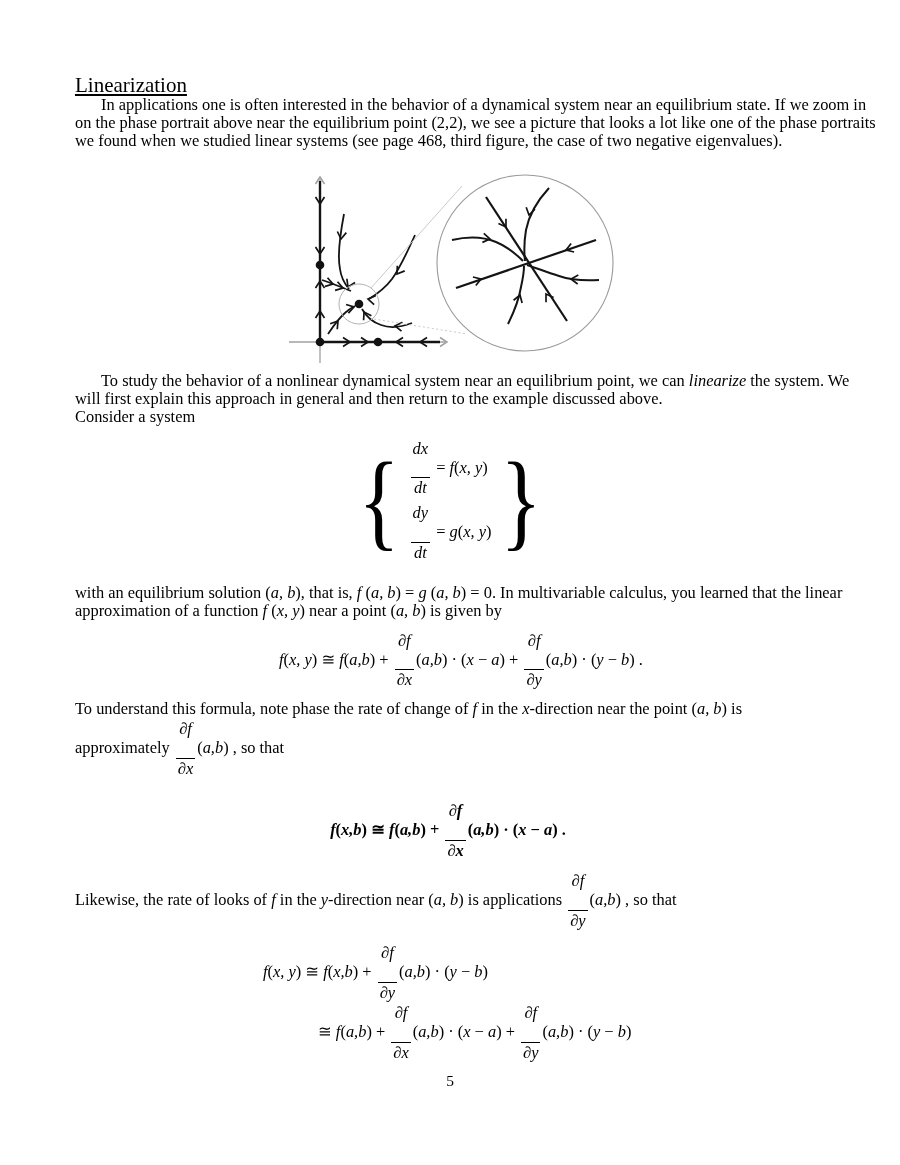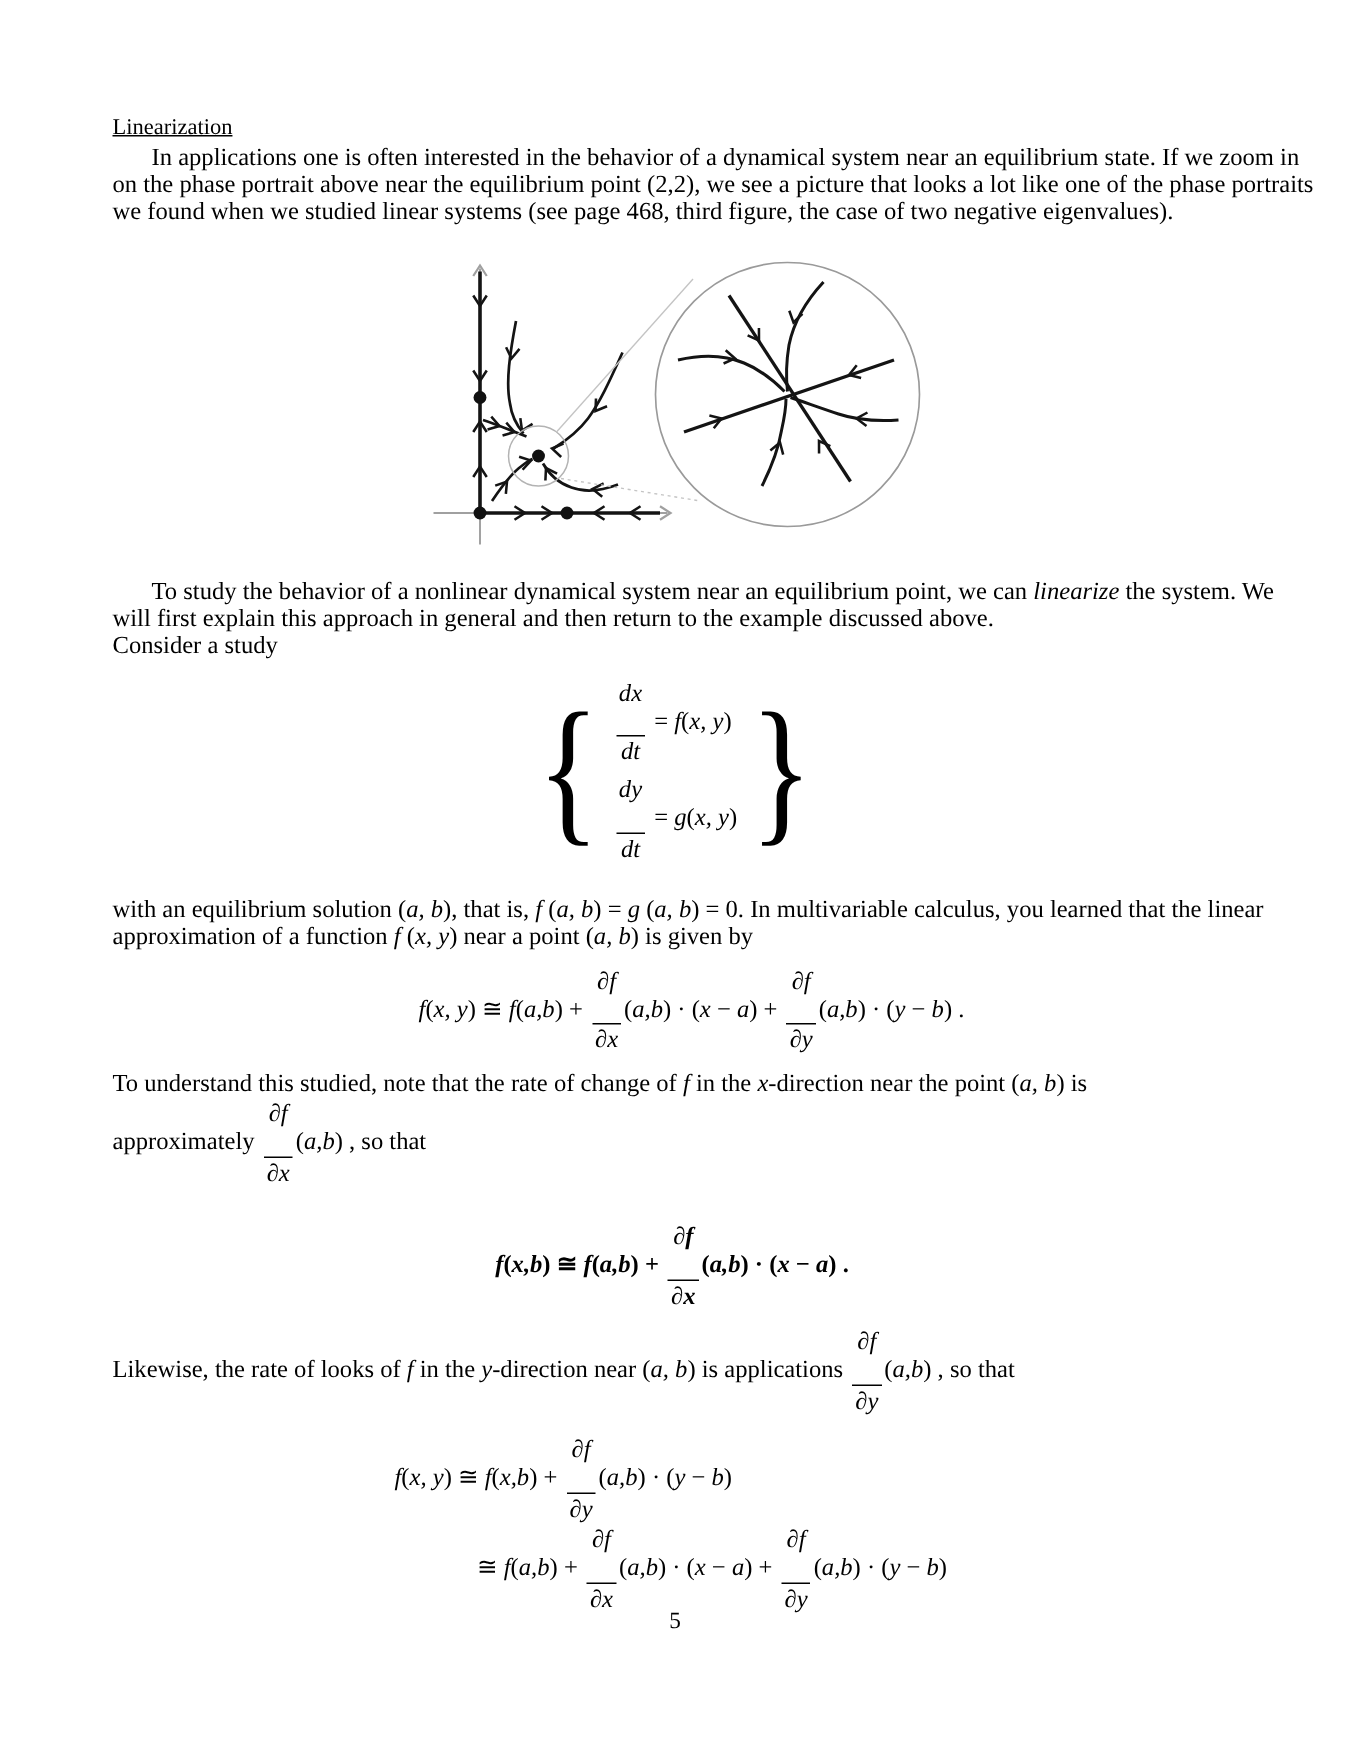--- a/index.html
+++ b/index.html
@@ -4,39 +4,39 @@
 <style>
   html,body{margin:0;padding:0;}
   body{
     width:900px;height:1165px;position:relative;overflow:hidden;
     background:#ffffff;color:#000;
     font-family:"Liberation Serif","DejaVu Serif",serif;
     font-size:16.4px;
   }
   .content{position:absolute;left:75px;top:0;width:802px;}
   .heading{
-    font-size:15px;font-weight:normal;text-decoration:underline;
+    font-size:21px;font-weight:normal;text-decoration:underline;
     margin:75px 0 0 0;line-height:20.6px;
   }
   p{margin:0;line-height:18px;}
   .indent{text-indent:26px;}
   .it{font-style:italic;}
   .figure-wrap{margin:18px 0 0 208px;width:336px;height:204px;}
   .math{line-height:20.6px;}
   .frac{display:inline-block;vertical-align:middle;text-align:center;line-height:1.02;margin:0 2px;}
   .frac .num{display:block;border-bottom:1.2px solid #000;padding:1px 2px 20px;font-style:italic;}
   .frac .den{display:block;padding:2px 2px 1px;font-style:italic;}
   .display{text-align:center;}
   .ode{display:flex;justify-content:center;align-items:center;margin-top:8px;padding-right:52px;}
   .ode .rows{margin:0 4px;}
   .ode .rows .row{margin:6px 0;text-align:left;}
   .brace{font-size:108px;line-height:0.85;font-weight:normal;transform:scaleX(0.8);display:inline-block;}
   .formula-a{margin-top:12px;padding-right:30px;}
   .formula-b{margin-top:24px;padding-right:56px;font-weight:bold;}
-  .p-after-fig{margin-top:13px;}
+  .p-after-fig{}
   .p3{margin-top:15px;}
   .p4{margin-top:10px;}
   .mathline{margin-top:2px;}
   .p5{margin-top:11px;white-space:nowrap;}
   .fc{margin-top:14px;font-family:Liberation Serif, serif;}
   .fc .line1{text-align:left;margin-left:188px;}
   .fc .line2{text-align:left;margin-left:243px;margin-top:1px;}
   .pagenum{position:absolute;left:0;right:0;top:1072px;text-align:center;font-size:15.5px;}
 </style>
 </head>
@@ -123,36 +123,36 @@
         <use href="#ch" transform="translate(481,301) rotate(-19)"></use>
         <use href="#ch" transform="translate(529,237) rotate(103)"></use>
         <use href="#ch" transform="translate(490,261) rotate(9)"></use>
         <use href="#ch" transform="translate(520,317) rotate(-72)"></use>
         <use href="#ch" transform="translate(571,301) rotate(184)"></use>
       </g>
     </svg>
   </div>
 
   <p class="indent p-after-fig"><span>To study the behavior of a nonlinear dynamical system near an equilibrium point, we can </span><span class="it">linearize</span><span> the system. We will first explain this approach in general and then return to the example discussed above.</span></p>
-  <p><span>Consider a study</span></p>
+  <p><span>Consider a system</span></p>
 
   <div class="ode math">
     <span class="brace">{</span>
     <div class="rows">
       <div class="row"><span class="frac"><span class="num">dx</span><span class="den">dt</span></span><span> = </span><span class="it">f</span><span>(</span><span class="it">x, y</span><span>)</span></div>
       <div class="row"><span class="frac"><span class="num">dy</span><span class="den">dt</span></span><span> = </span><span class="it">g</span><span>(</span><span class="it">x, y</span><span>)</span></div>
     </div>
     <span class="brace">}</span>
   </div>
 
   <p class="p3"><span>with an equilibrium solution (</span><span class="it">a, b</span><span>), that is, </span><span class="it">f</span><span> (</span><span class="it">a, b</span><span>) = </span><span class="it">g</span><span> (</span><span class="it">a, b</span><span>) = 0. In multivariable calculus, you learned that the linear approximation of a function </span><span class="it">f</span><span> (</span><span class="it">x, y</span><span>) near a point (</span><span class="it">a, b</span><span>) is given by</span></p>
 
   <div class="display math formula-a"><span class="it">f</span><span>(</span><span class="it">x, y</span><span>) ≅ </span><span class="it">f</span><span>(</span><span class="it">a,b</span><span>) + </span><span class="frac"><span class="num">∂f</span><span class="den">∂x</span></span><span>(</span><span class="it">a,b</span><span>) · (</span><span class="it">x</span><span> − </span><span class="it">a</span><span>) + </span><span class="frac"><span class="num">∂f</span><span class="den">∂y</span></span><span>(</span><span class="it">a,b</span><span>) · (</span><span class="it">y</span><span> − </span><span class="it">b</span><span>) .</span></div>
 
-  <p class="p4"><span>To understand this studied, note that the rate of change of </span><span class="it">f</span><span> in the </span><span class="it">x</span><span>-direction near the point (</span><span class="it">a, b</span><span>) is</span></p>
+  <p class="p4"><span>To understand this formula, note phase the rate of change of </span><span class="it">f</span><span> in the </span><span class="it">x</span><span>-direction near the point (</span><span class="it">a, b</span><span>) is</span></p>
   <p class="mathline math"><span>approximately </span><span class="frac"><span class="num">∂f</span><span class="den">∂x</span></span><span>(</span><span class="it">a,b</span><span>) , so that</span></p>
 
   <div class="display math formula-b"><span class="it">f</span><span>(</span><span class="it">x,b</span><span>) ≅ </span><span class="it">f</span><span>(</span><span class="it">a,b</span><span>) + </span><span class="frac"><span class="num">∂f</span><span class="den">∂x</span></span><span>(</span><span class="it">a,b</span><span>) · (</span><span class="it">x</span><span> − </span><span class="it">a</span><span>) .</span></div>
 
   <p class="p5 math"><span>Likewise, the rate of looks of </span><span class="it">f</span><span> in the </span><span class="it">y</span><span>-direction near (</span><span class="it">a, b</span><span>) is applications </span><span class="frac"><span class="num">∂f</span><span class="den">∂y</span></span><span>(</span><span class="it">a,b</span><span>) , so that</span></p>
 
   <div class="fc math">
     <div class="line1"><span class="it">f</span><span>(</span><span class="it">x, y</span><span>) ≅ </span><span class="it">f</span><span>(</span><span class="it">x,b</span><span>) + </span><span class="frac"><span class="num">∂f</span><span class="den">∂y</span></span><span>(</span><span class="it">a,b</span><span>) · (</span><span class="it">y</span><span> − </span><span class="it">b</span><span>)</span></div>
     <div class="line2"><span>≅ </span><span class="it">f</span><span>(</span><span class="it">a,b</span><span>) + </span><span class="frac"><span class="num">∂f</span><span class="den">∂x</span></span><span>(</span><span class="it">a,b</span><span>) · (</span><span class="it">x</span><span> − </span><span class="it">a</span><span>) + </span><span class="frac"><span class="num">∂f</span><span class="den">∂y</span></span><span>(</span><span class="it">a,b</span><span>) · (</span><span class="it">y</span><span> − </span><span class="it">b</span><span>)</span></div>
   </div>

